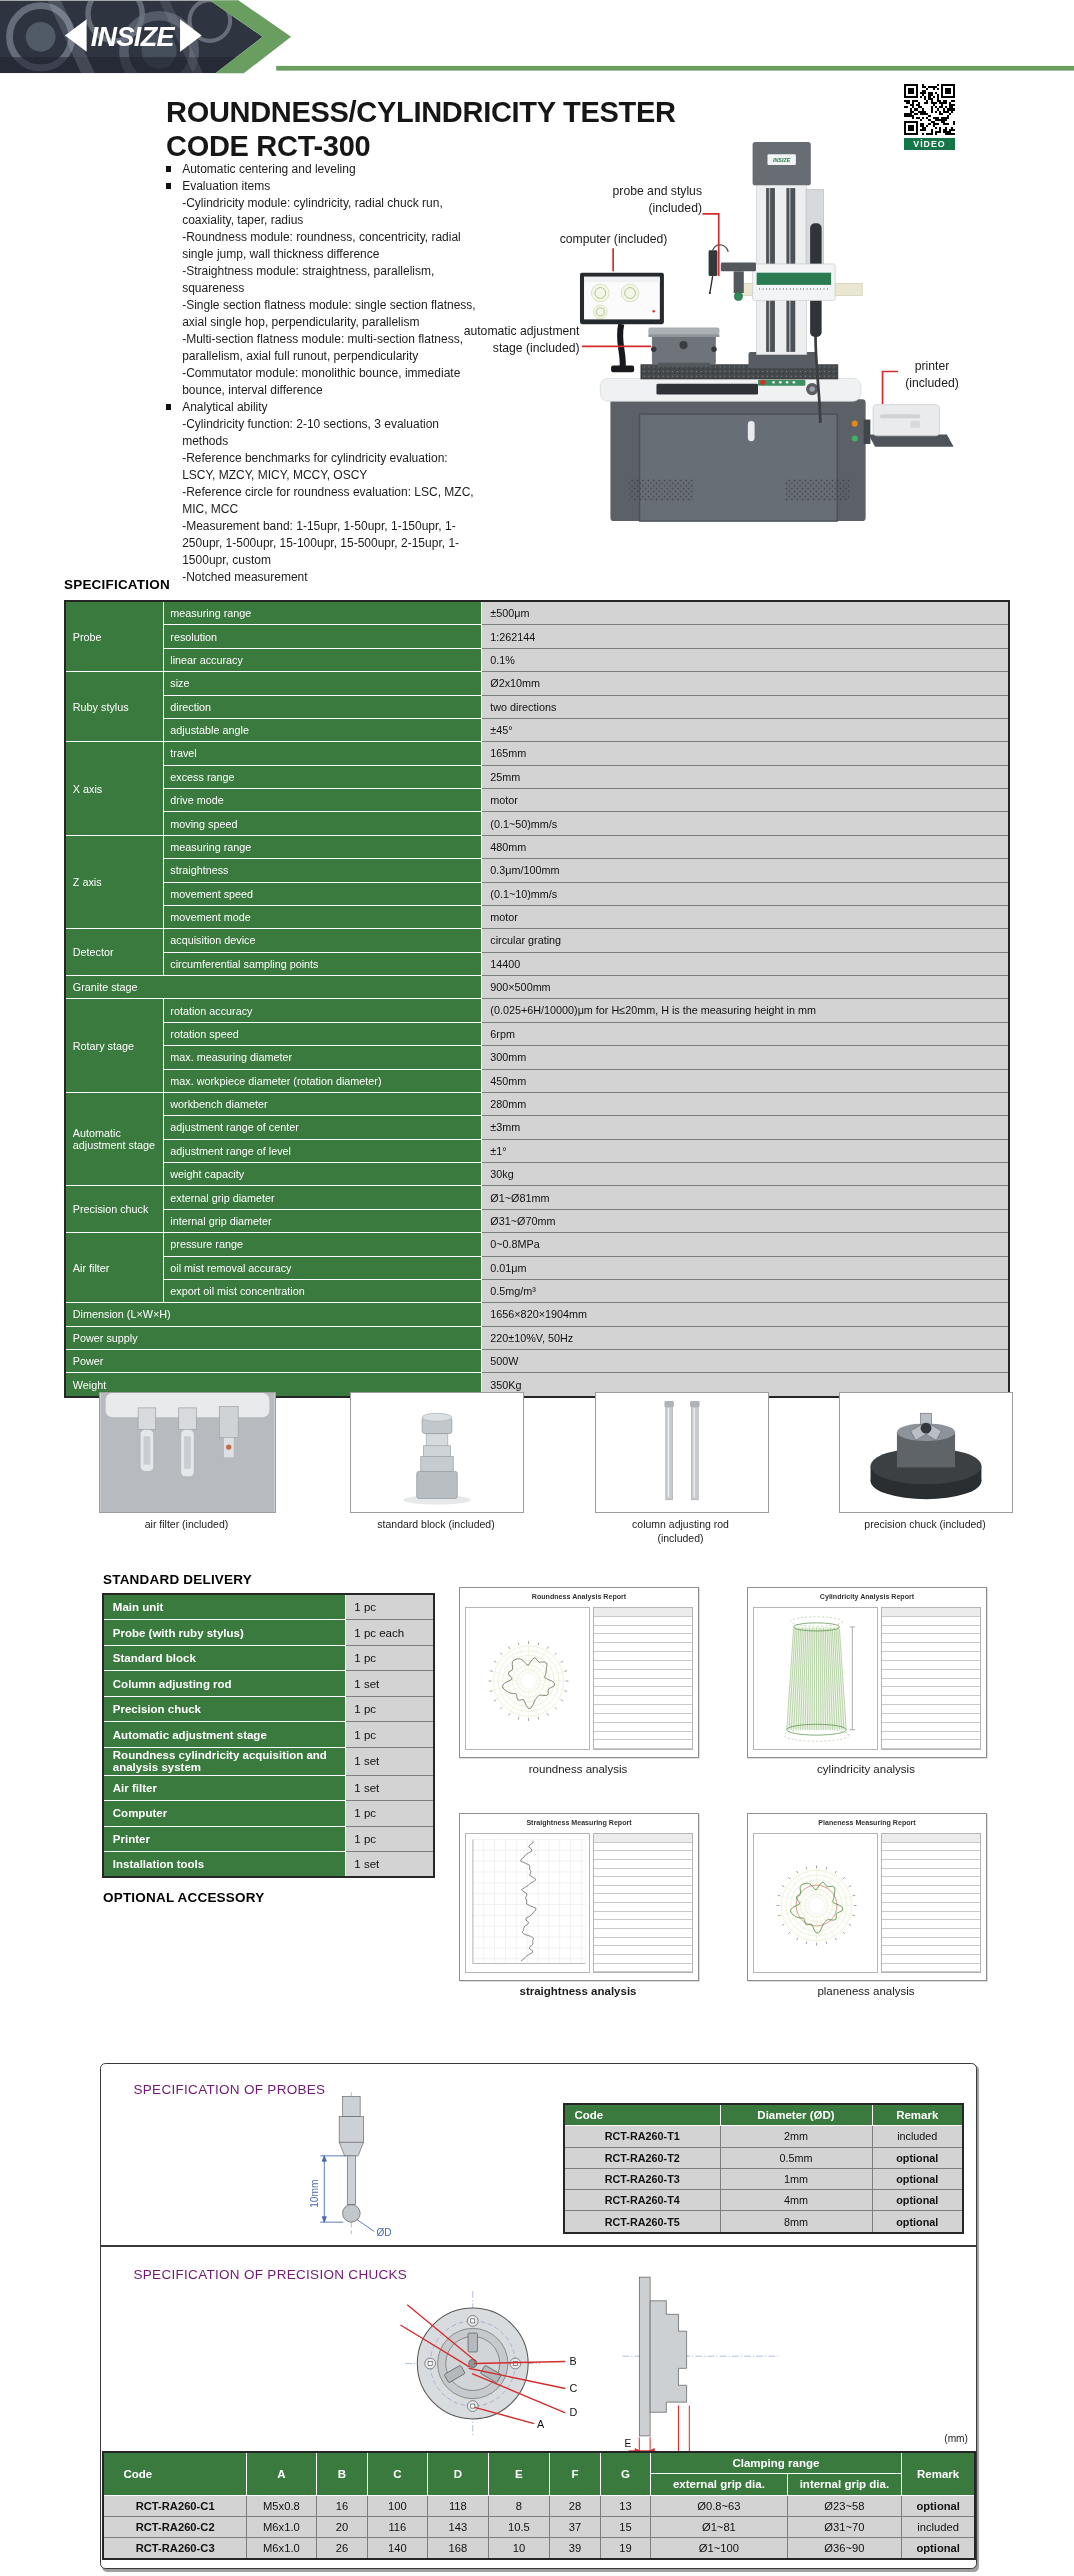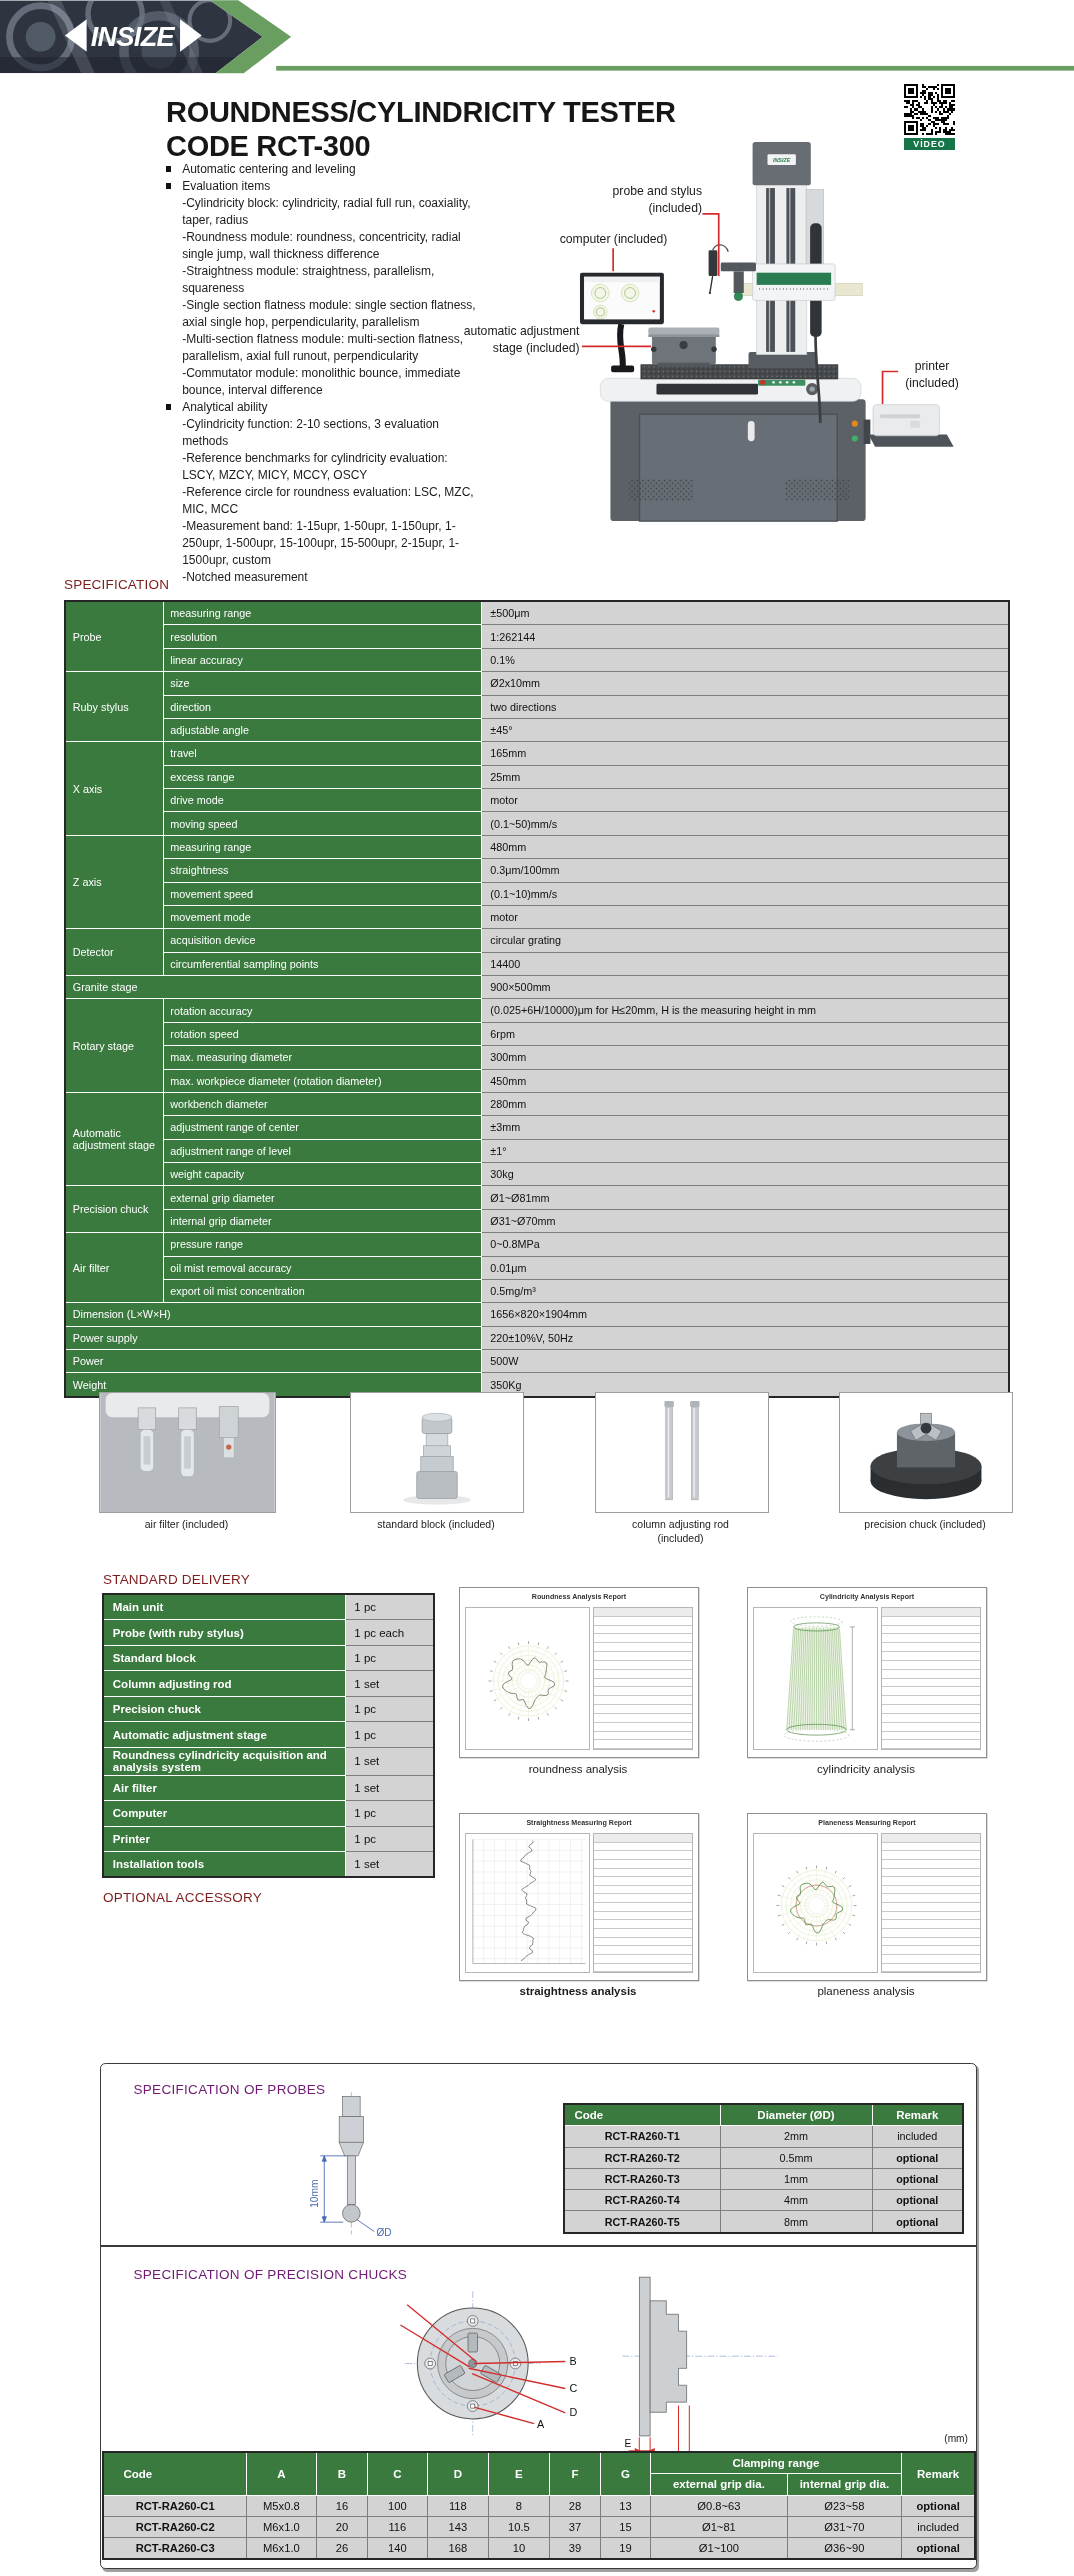--- a/index.html
+++ b/index.html
@@ -1,20 +1,20 @@
 <!DOCTYPE html>
 <html style="font-size:10.8px"><head>
 <meta charset="utf-8">
 <style>
   html,body{margin:0;padding:0;background:#fff;}
   body{font-family:"Liberation Sans", sans-serif; color:#1a1a1a;}
   .page{position:relative;width:1075px;height:2576px;background:#fff;overflow:hidden;}
   .abs{position:absolute;}
   
-  .h-bold{font-weight:normal;font-size:13.5px;letter-spacing:0.2px;color:#7f1d1d;}
+  .h-bold{font-weight:bold;font-size:13.5px;letter-spacing:0.2px;color:#000000;}
   .h-reg{font-weight:normal;font-size:13.5px;letter-spacing:0.3px;color:#701a75;}
   
   .title{left:166px;top:95px;font-size:29px;line-height:34px;font-weight:bold;color:#161616;letter-spacing:-0.3px;}
   
   .features{left:166px;top:161px;width:313px;font-size:12px;line-height:17px;color:#1c1c1c;}
   .feat{position:relative;padding-left:16.2px;}
   .feat.b::before{content:"";position:absolute;left:0;top:5.4px;width:5.4px;height:5.4px;background:#111;}
   
   .figure{left:406px;top:81px;width:572px;height:447px;}
   .callout{position:absolute;font-size:12.2px;line-height:17px;color:#1b1b1b;}
@@ -304,21 +304,21 @@
     </div>
 
   <div class="abs title">
     <div>ROUNDNESS/CYLINDRICITY TESTER</div>
     <div>CODE RCT-300</div>
   </div>
 
   <div class="abs features" id="features">
       <div class="feat b">Automatic centering and leveling</div>
       <div class="feat b">Evaluation items</div>
-      <div class="feat">-Cylindricity block: cylindricity, radial full run, coaxiality, taper, radius</div>
+      <div class="feat">-Cylindricity module: cylindricity, radial chuck run, coaxiality, taper, radius</div>
       <div class="feat">-Roundness module: roundness, concentricity, radial single jump, wall thickness difference</div>
       <div class="feat">-Straightness module: straightness, parallelism, squareness</div>
       <div class="feat">-Single section flatness module: single section flatness, axial single hop, perpendicularity, parallelism</div>
       <div class="feat">-Multi-section flatness module: multi-section flatness, parallelism, axial full runout, perpendicularity</div>
       <div class="feat">-Commutator module: monolithic bounce, immediate bounce, interval difference</div>
       <div class="feat b">Analytical ability</div>
       <div class="feat">-Cylindricity function: 2-10 sections, 3 evaluation methods</div>
       <div class="feat">-Reference benchmarks for cylindricity evaluation: LSCY, MZCY, MICY, MCCY, OSCY</div>
       <div class="feat">-Reference circle for roundness evaluation: LSC, MZC, MIC, MCC</div>
       <div class="feat">-Measurement band: 1-15upr, 1-50upr, 1-150upr, 1-250upr, 1-500upr, 15-100upr, 15-500upr, 2-15upr, 1-1500upr, custom</div>

